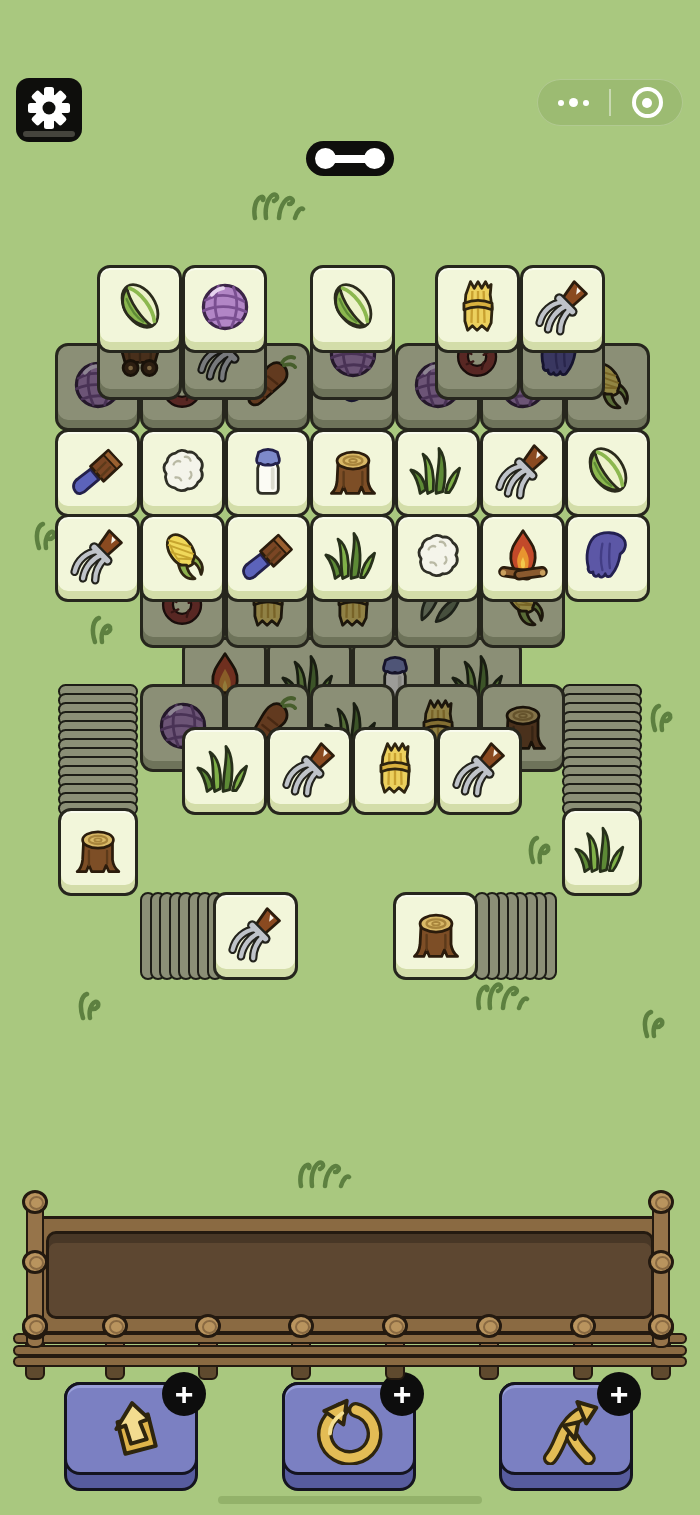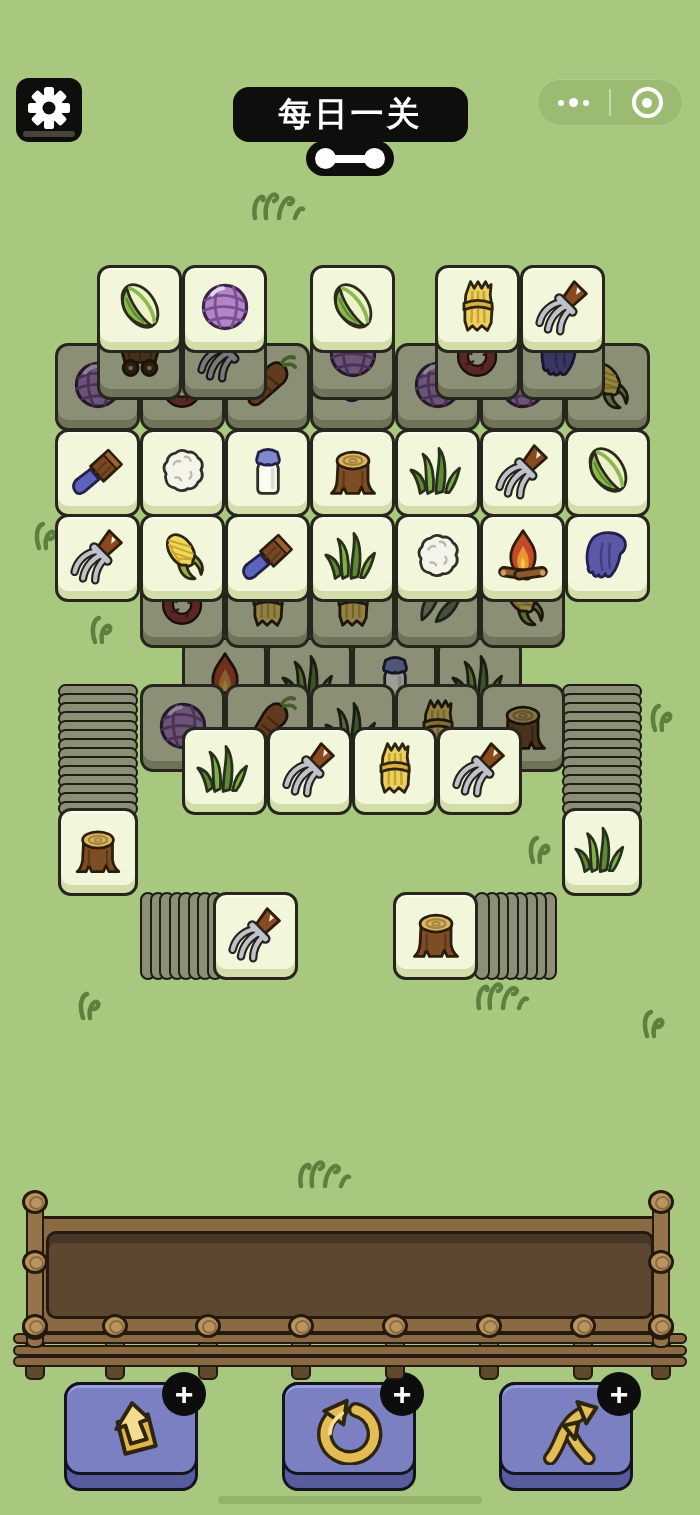--- a/index.html
+++ b/index.html
@@ -79,23 +79,20 @@
             <rect x="-5" y="-21" width="10" height="13" rx="2.5" transform="rotate(315)"></rect>
           </g>
           <circle r="14"></circle>
           <circle r="6.5" fill="#0e0e0c"></circle>
         </g>
       </svg>
     </span>
     <i class="lip"></i>
   </button>
 
-  <div class="title-pill">
-    <span>每日一关</span>
-  </div>
 
   <div class="bone">
     <i class="c l"></i>
       <i class="bar"></i>
       <i class="c r"></i>
   </div>
 
   <div class="capsule">
     <div class="cap-half">
       <i class="dot s"></i>

